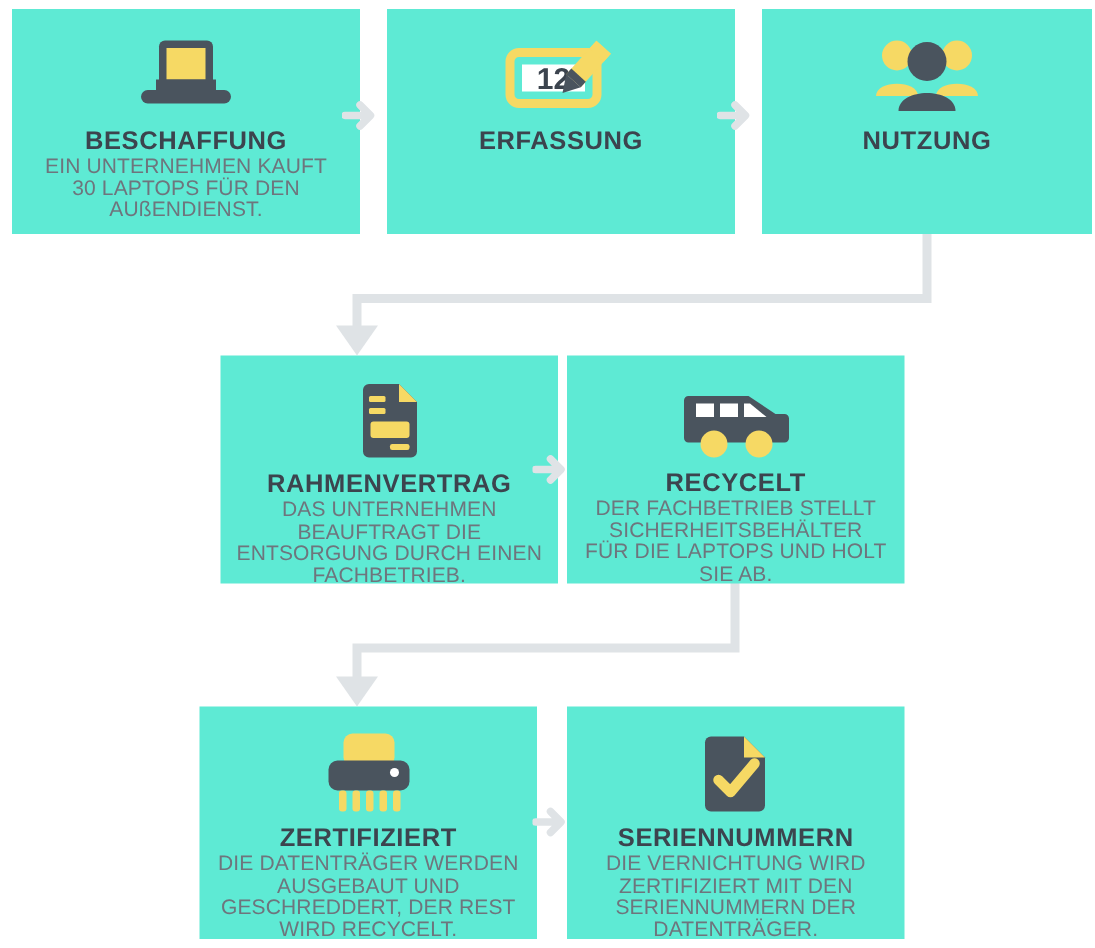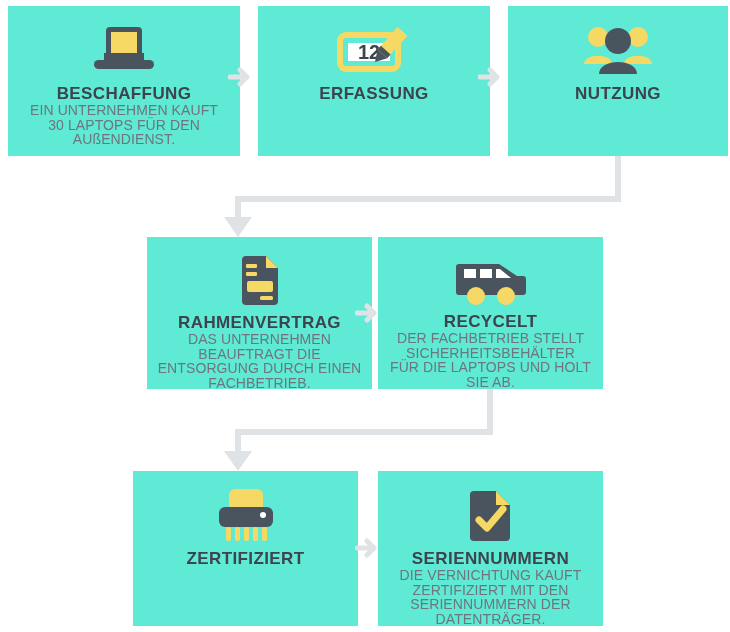--- a/index.html
+++ b/index.html
@@ -187,34 +187,36 @@
         <rect x="6" y="20" width="54" height="20" rx="6" fill="#4a545e"></rect>
         <circle cx="50" cy="28" r="3" fill="#ffffff"></circle>
         <rect x="13" y="40" width="5" height="14" rx="2" fill="#f6d964"></rect>
         <rect x="22" y="40" width="5" height="14" rx="2" fill="#f6d964"></rect>
         <rect x="31" y="40" width="5" height="14" rx="2" fill="#f6d964"></rect>
         <rect x="40" y="40" width="5" height="14" rx="2" fill="#f6d964"></rect>
         <rect x="49" y="40" width="5" height="14" rx="2" fill="#f6d964"></rect>
       </svg>
     </div>
     <div class="card-title">ZERTIFIZIERT</div>
+    <div class="card-desc">DIE DATENTRÄGER WERDEN AUSGEBAUT UND
+GESCHREDDERT, DER REST WIRD RECYCELT.</div>
   </div>
 
   <div class="h-arrow" style="left:355px; top:535px;">
     <svg width="26" height="26" viewBox="0 0 26 26">
       <path d="M2,13 L18,13 M12,6 L19,13 L12,20" fill="none" stroke="#dfe3e6" stroke-width="5" stroke-linecap="round" stroke-linejoin="round"></path>
     </svg>
   </div>
 
   <div class="card" style="left:378px; top:471px; width:225px; height:155px;">
     <div class="icon-wrap">
       <svg width="58" height="58" viewBox="0 0 58 58">
         <path d="M12,4 h22 l14,14 v32 a4,4 0 0 1 -4,4 h-32 a4,4 0 0 1 -4,-4 v-42 a4,4 0 0 1 4,-4 z" fill="#4a545e"></path>
         <path d="M34,4 l14,14 h-14 z" fill="#f6d964"></path>
         <path d="M17,33 L25,41 L41,22" fill="none" stroke="#f6d964" stroke-width="7" stroke-linecap="round" stroke-linejoin="round"></path>
       </svg>
     </div>
     <div class="card-title">SERIENNUMMERN</div>
-    <div class="card-desc">DIE VERNICHTUNG KAUFT ZERTIFIZIERT MIT DEN
+    <div class="card-desc">DIE VERNICHTUNG WIRD ZERTIFIZIERT MIT DEN
 SERIENNUMMERN DER DATENTRÄGER.</div>
   </div>
 
 </div>
 
 </body></html>

